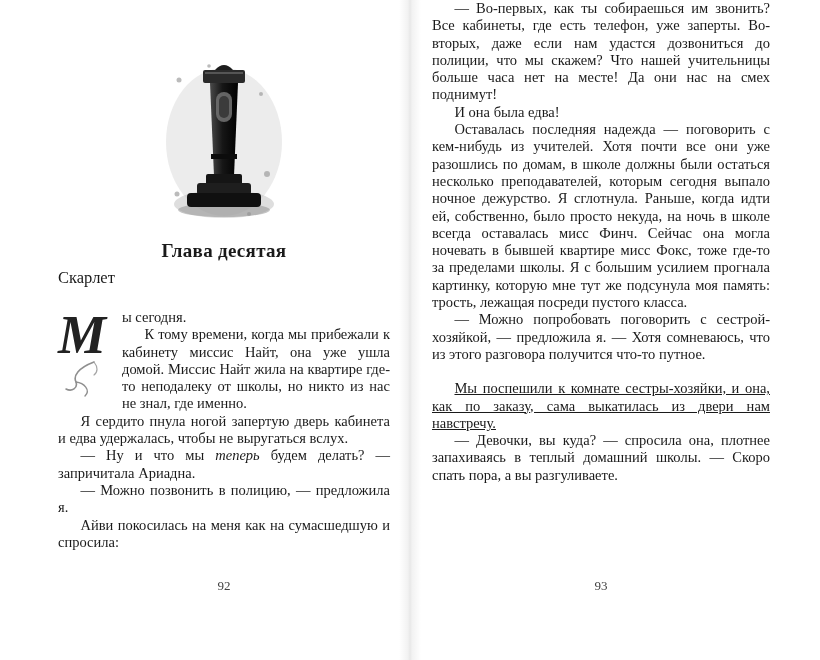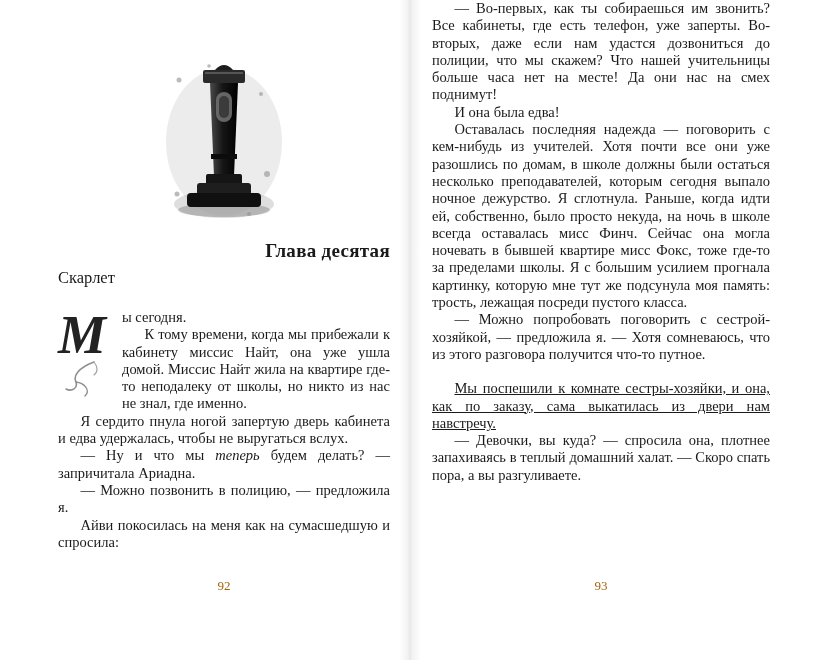--- a/index.html
+++ b/index.html
@@ -20,21 +20,21 @@
     position: absolute; top: 0; left: 399px; width: 22px; height: 660px;
     background: linear-gradient(90deg, rgba(0,0,0,0) 0%, rgba(0,0,0,0.05) 40%,
                 rgba(0,0,0,0.09) 50%, rgba(0,0,0,0.05) 60%, rgba(0,0,0,0) 100%);
     pointer-events: none;
   }
 
   .illustration { text-align: center; margin-top: 54px; height: 172px; }
 
   .chapter-heading {
     margin: 14px 0 0 0;
-    text-align: right;
+    text-align: center;
     font-size: 19px;
     font-weight: bold;
     letter-spacing: 0.3px;
   }
   .chapter-subtitle {
     margin-top: 6px;
     text-align: left;
     font-size: 16.5px;
   }
 
@@ -66,21 +66,21 @@
     font-weight: 600;
     color: #222;
   }
   .dc-flourish { position: absolute; left: 6px; top: 50px; }
 
   .pagenum {
     position: absolute;
     top: 578px;
     text-align: center;
     font-size: 13px;
-    color: #a16207;
+    color: #404040;
   }
   .page.left  .pagenum { left: 58px; right: 20px; }
   .page.right .pagenum { left: 22px; right: 50px; text-align: center; }
 </style>
 </head>
 <body>
 
 <div class="spread">
 
   <div class="page left">
@@ -144,19 +144,19 @@
   <div class="fold"></div>
 
   <div class="page right">
     <div class="body-text">
       <div class="paras">
           <p class="para indent"><span>— Во-первых, как ты собираешься им звонить? Все кабинеты, где есть телефон, уже заперты. Во-вторых, даже если нам удастся дозвониться до полиции, что мы скажем? Что нашей учительницы больше часа нет на месте! Да они нас на смех поднимут!</span></p>
           <p class="para indent"><span>И она была едва!</span></p>
           <p class="para indent"><span>Оставалась последняя надежда — поговорить с кем-нибудь из учителей. Хотя почти все они уже разошлись по домам, в школе должны были остаться несколько преподавателей, которым сегодня выпало ночное дежурство. Я сглотнула. Раньше, когда идти ей, собственно, было просто некуда, на ночь в школе всегда оставалась мисс Финч. Сейчас она могла ночевать в бывшей квартире мисс Фокс, тоже где-то за пределами школы. Я с большим усилием прогнала картинку, которую мне тут же подсунула моя память: трость, лежащая посреди пустого класса.</span></p>
           <p class="para indent"><span>— Можно попробовать поговорить с сестрой-хозяйкой, — предложила я. — Хотя сомневаюсь, что из этого разговора получится что-то путное.</span></p>
           <p class="para indent gap"><span>Мы поспешили к комнате сестры-хозяйки, и она, как по заказу, сама выкатилась из двери нам навстречу.</span></p>
-          <p class="para indent"><span>— Девочки, вы куда? — спросила она, плотнее запахиваясь в теплый домашний халат. — Скоро спать пора, а вы разгуливаете.</span></p>
+          <p class="para indent"><span>— Девочки, вы куда? — спросила она, плотнее запахиваясь в теплый домашний школы. — Скоро спать пора, а вы разгуливаете.</span></p>
         </div>
     </div>
     <div class="pagenum">93</div>
   </div>
 
 </div>
 
 </body></html>

